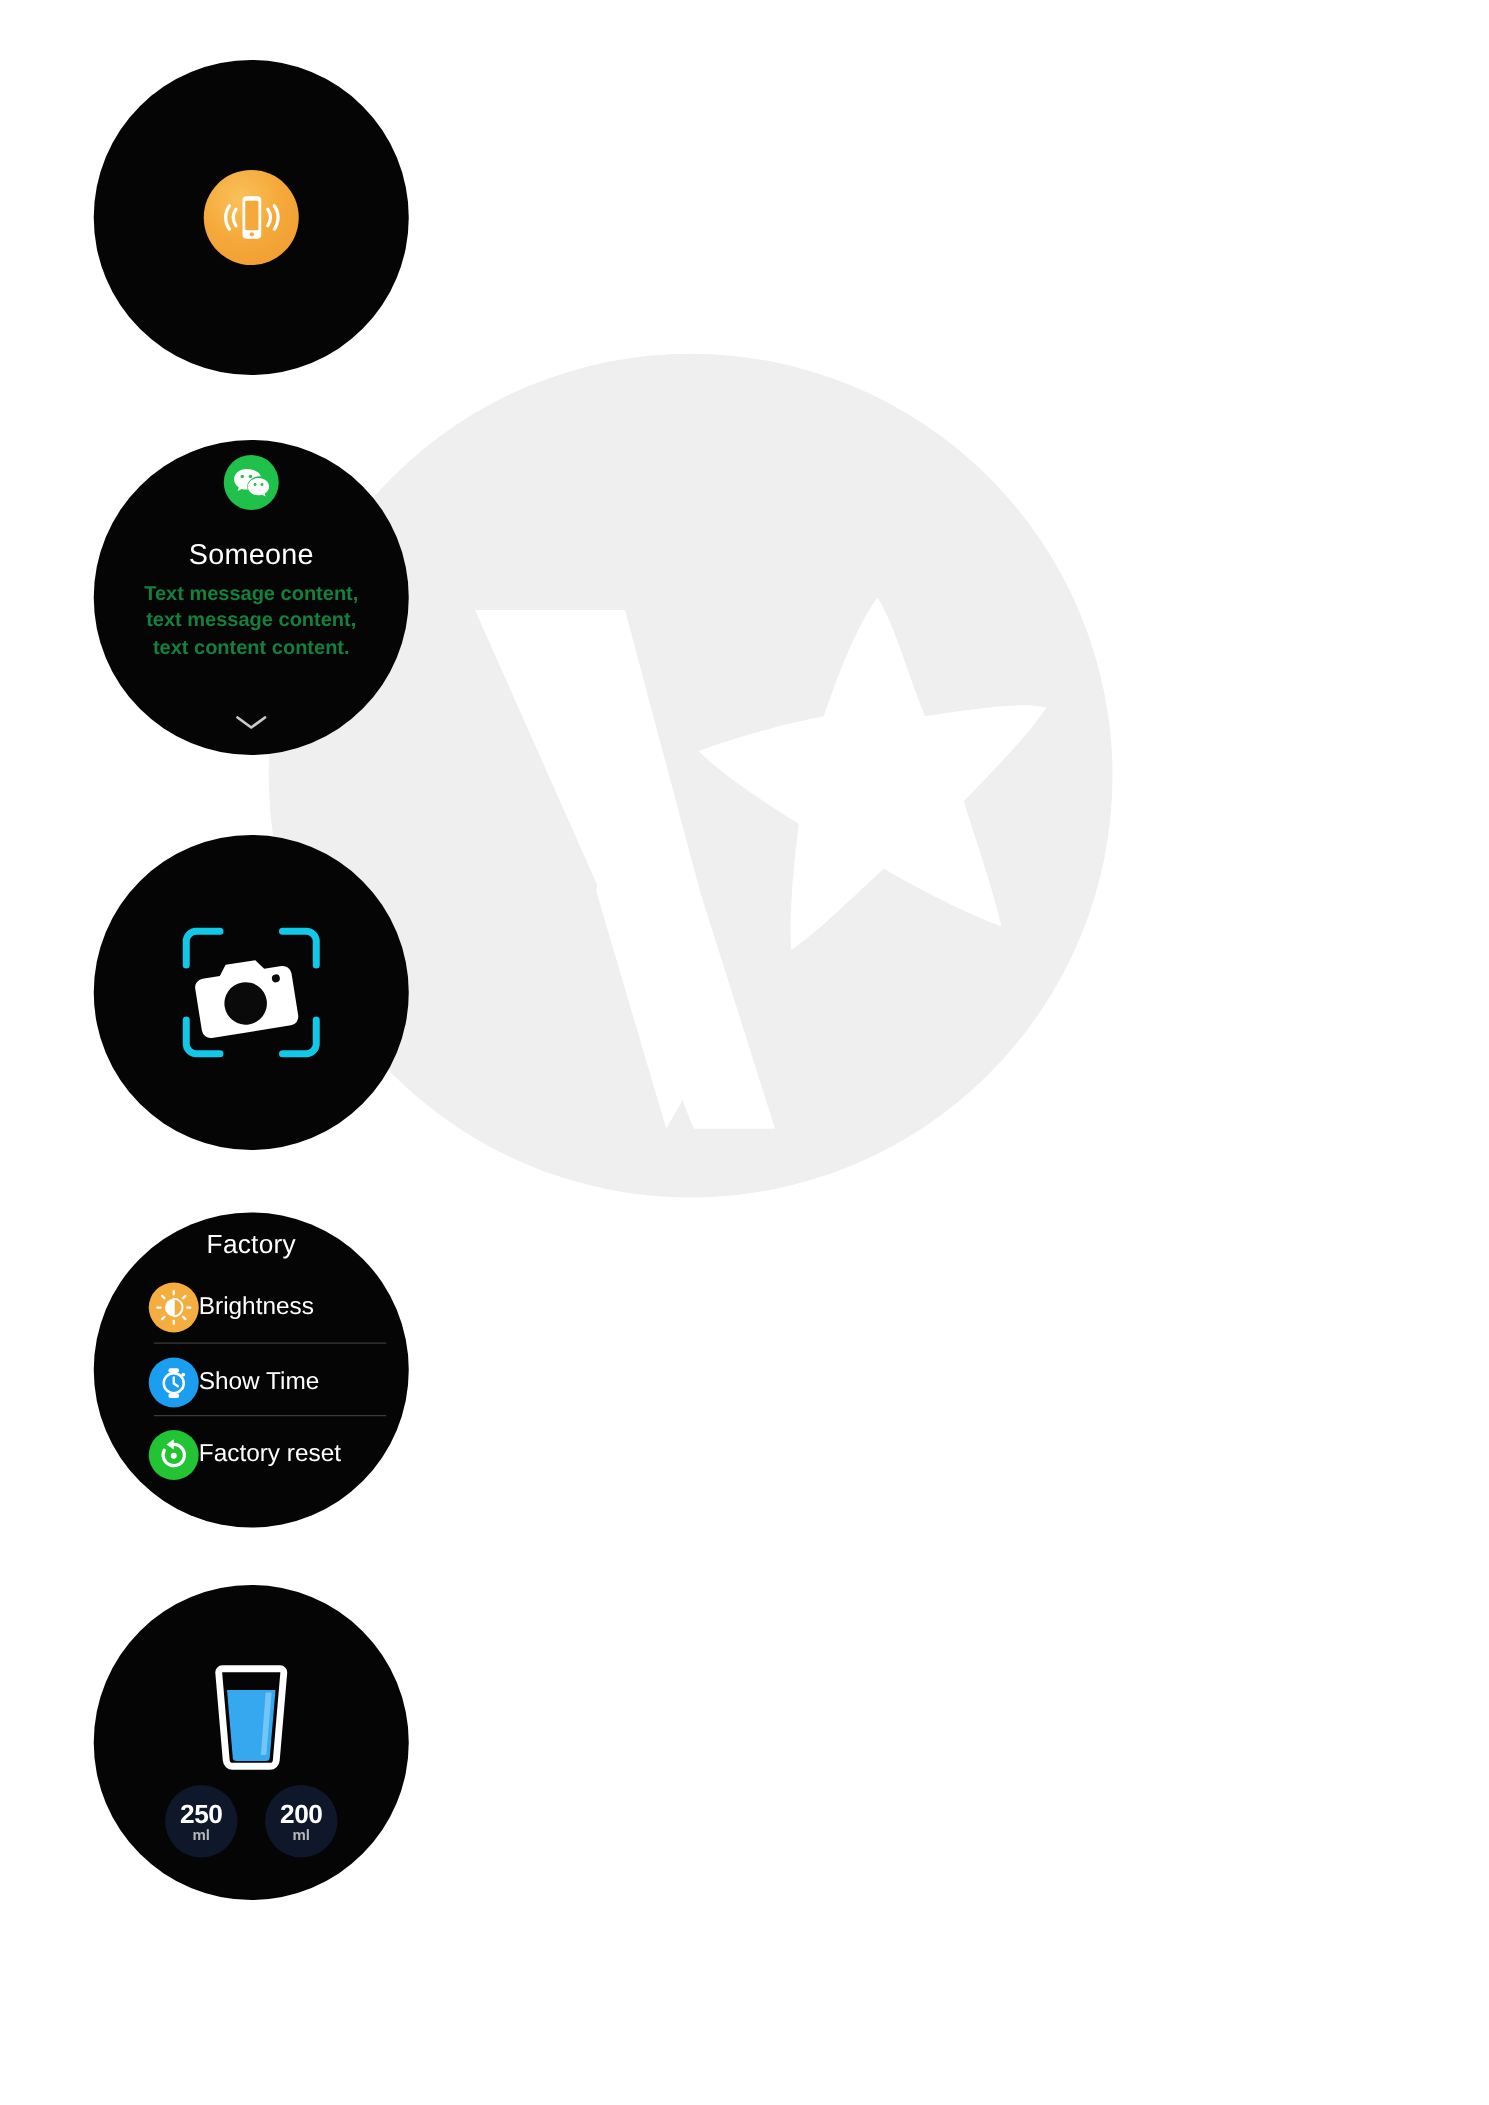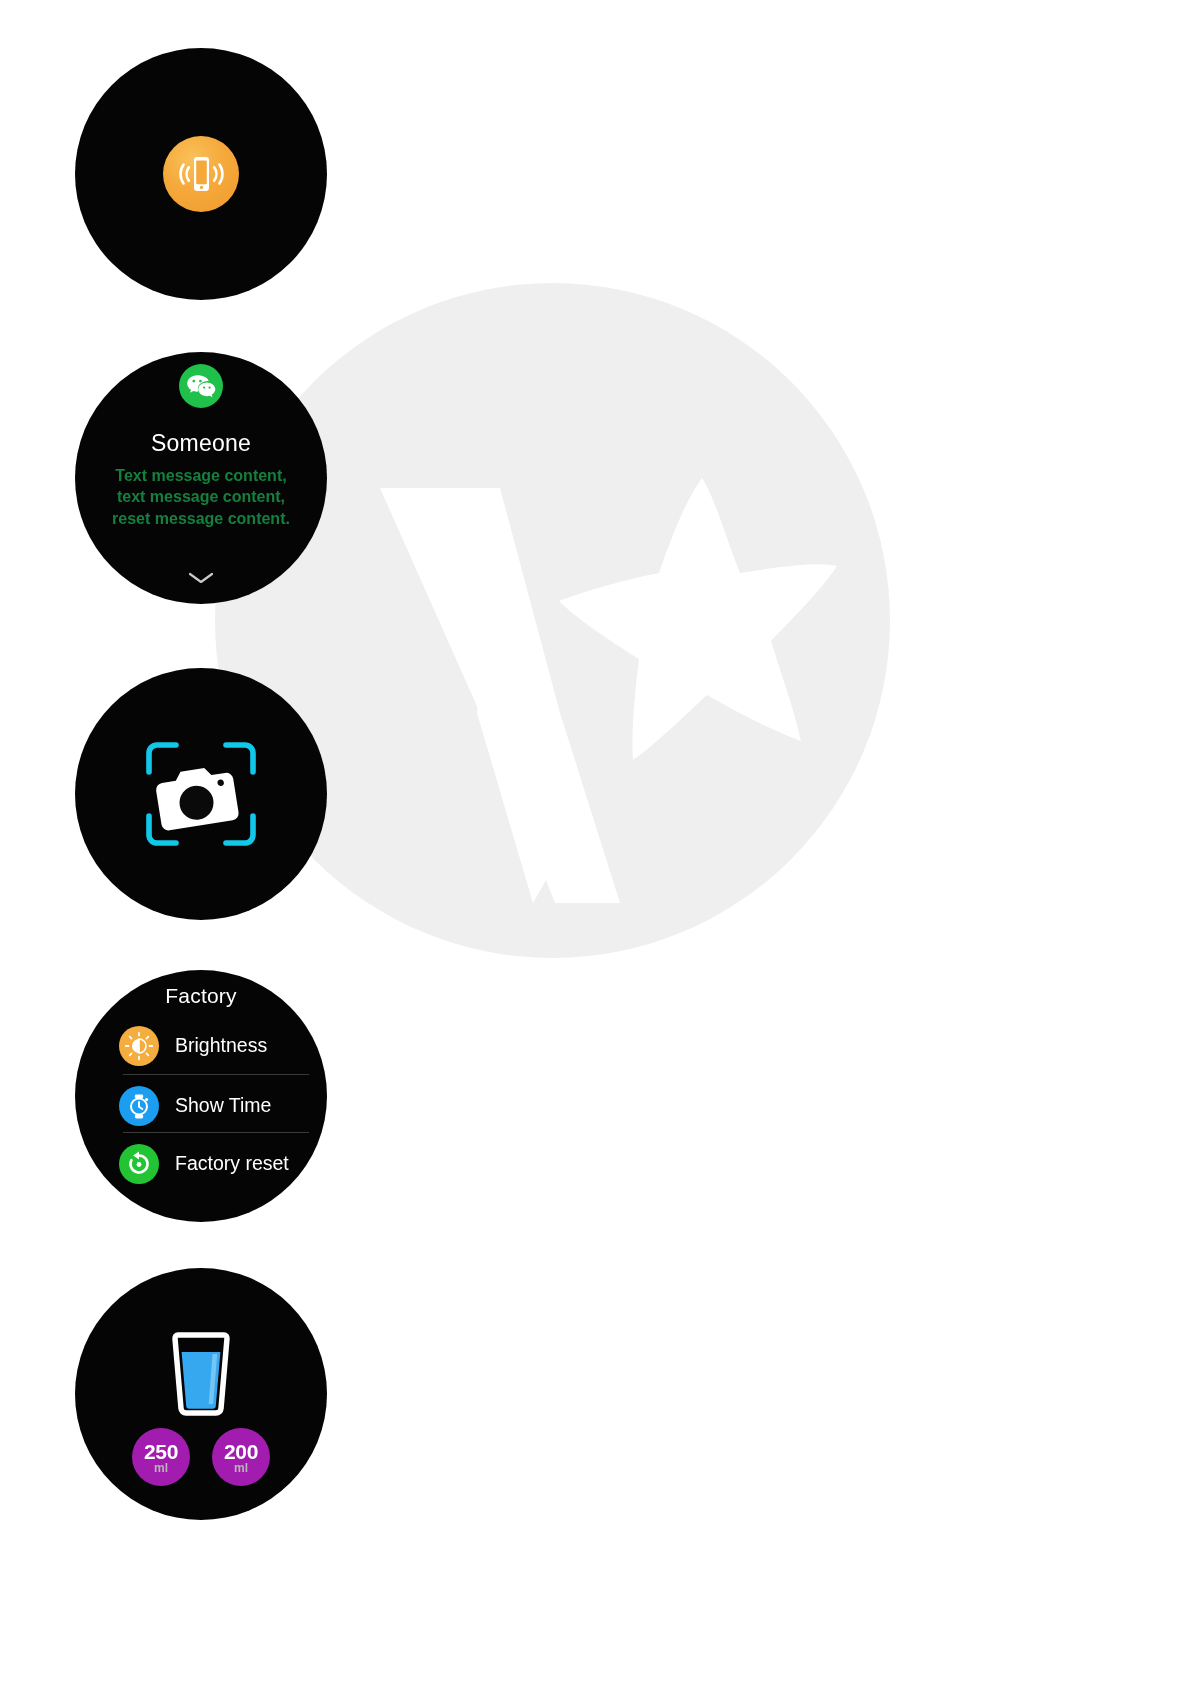--- a/index.html
+++ b/index.html
@@ -66,21 +66,21 @@
   .cam-wrap svg{width:100%;height:100%;display:block;}
 
   
   .settings{position:absolute;inset:0;}
   .settings-title{
     position:absolute;top:14px;left:0;right:0;text-align:center;
     color:#ffffff;font-size:21px;font-weight:400;letter-spacing:.2px;
   }
   .set-row{
     position:absolute;left:44px;width:190px;height:48px;
-    display:flex;align-items:center;gap:16px;
+    display:flex;align-items:center;
   }
   .set-row.r1{top:52px;}
   .set-row.r2{top:112px;}
   .set-row.r3{top:170px;}
   .set-icon{
     width:40px;height:40px;border-radius:50%;flex:0 0 40px;
     display:flex;align-items:center;justify-content:center;
   }
   .set-icon svg{width:30px;height:30px;display:block;}
   .ic-bright{background:#f4ad3e;}
@@ -99,21 +99,21 @@
   .glass{
     position:absolute;left:50%;top:62px;transform:translateX(-50%);
     width:64px;height:88px;
   }
   .glass svg{width:100%;height:100%;display:block;}
   .water-btns{
     position:absolute;left:0;right:0;top:160px;
     display:flex;justify-content:center;gap:22px;
   }
   .water-btn{
-    width:58px;height:58px;border-radius:50%;background:#a21caf;
+    width:58px;height:58px;border-radius:50%;background:#0f172a;
     display:flex;flex-direction:column;align-items:center;justify-content:center;
     line-height:1;
   }
   .water-amt{color:#ffffff;font-size:21px;font-weight:700;letter-spacing:-.4px;}
   .water-unit{color:#b7b7b7;font-size:12px;font-weight:700;margin-top:0;}
 </style>
 </head>
 <body>
 
 <div class="watermark">
@@ -147,21 +147,21 @@
         <circle cx="16.4" cy="12.1" r="1.35" fill="#1fc14a"></circle>
         <path d="M31.3 20.3 c0 -3.8 -3.8 -6.9 -8.5 -6.9 -4.7 0 -8.5 3.1 -8.5 6.9 0 3.8 3.8 6.9 8.5 6.9 1.0 0 2.0 -0.15 2.9 -0.42 l2.8 1.45 -0.75 -2.5 c2.2 -1.25 3.55 -3.2 3.55 -5.43 Z" fill="#ffffff"></path>
         <circle cx="20.1" cy="18.6" r="1.15" fill="#1fc14a"></circle>
         <circle cx="25.6" cy="18.6" r="1.15" fill="#1fc14a"></circle>
       </svg>
     </div>
     <div class="notif-title">Someone</div>
     <div class="notif-body">
         <div>Text message content,</div>
         <div>text message content,</div>
-        <div>reset message content.</div>
+        <div>text content content.</div>
       </div>
     <div class="notif-chevron">
       <svg viewBox="0 0 32 16" xmlns="http://www.w3.org/2000/svg" aria-hidden="true">
         <path d="M5 4 L16 12 L27 4" stroke="#c9c9c9" stroke-width="2.2" fill="none" stroke-linecap="round" stroke-linejoin="round"></path>
       </svg>
     </div>
   </div>
 </div>
 
 <div class="watch w3">

